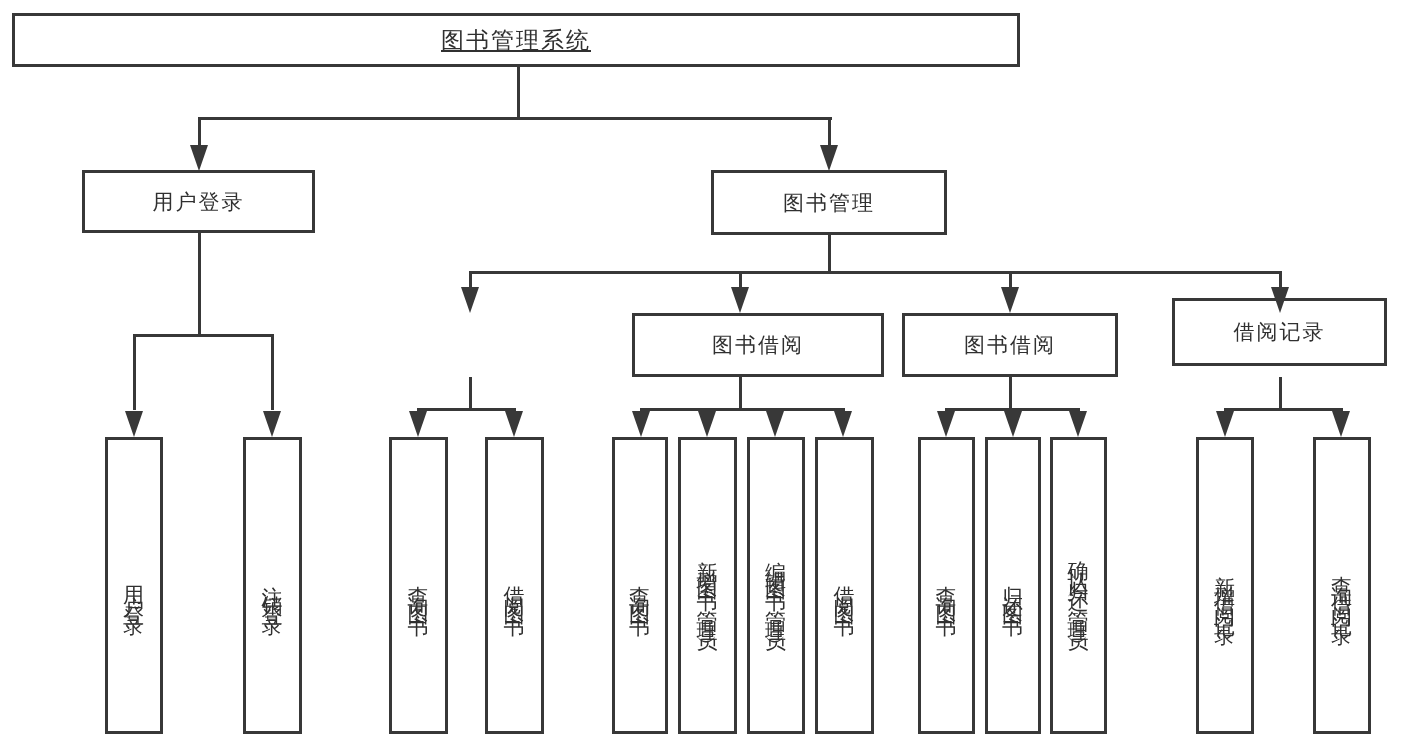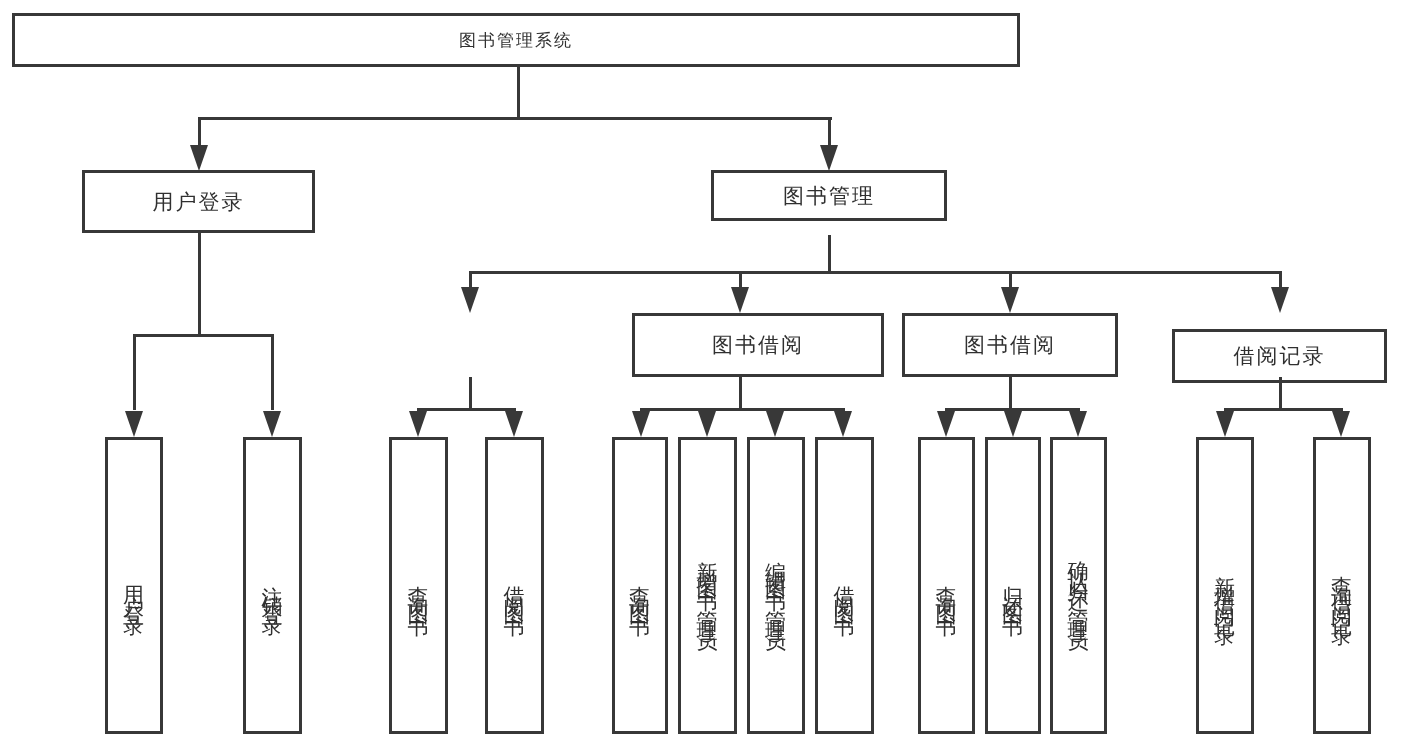--- a/index.html
+++ b/index.html
@@ -19,21 +19,21 @@
     position:absolute;
     box-sizing:border-box;
     background:#ffffff;
     border:3px solid var(--line);
     color:var(--text);
     display:flex;align-items:center;justify-content:center;
     font-size:21px;
     letter-spacing:2px;
     text-align:center;
   }
-  .box.root{font-size:17px;}
+  .box.root{font-size:23px;text-decoration:underline;}
   .vbox{
     writing-mode:vertical-rl;
     letter-spacing:10px;
     font-size:21px;
     line-height:1;
     padding-top:6px;
   }
   .vl{position:absolute;width:3px;background:var(--line);}
   .hl{position:absolute;height:3px;background:var(--line);}
   .ar{
@@ -56,34 +56,34 @@
 <div id="stage">
 
   <div class="box root" style="left:12px;top:13px;width:1008px;height:54px">
     <span>图书管理系统</span>
   </div>
 
   <div class="box" style="left:82px;top:170px;width:233px;height:63px">
     <span>用户登录</span>
   </div>
 
-  <div class="box" style="left:711px;top:170px;width:236px;height:51px">
+  <div class="box" style="left:711px;top:170px;width:236px;height:65px">
     <span>图书管理</span>
   </div>
 
 
   <div class="box" style="left:632px;top:313px;width:252px;height:64px">
     <span>图书借阅</span>
   </div>
 
   <div class="box" style="left:902px;top:313px;width:216px;height:64px">
     <span>图书借阅</span>
   </div>
 
-  <div class="box" style="left:1172px;top:329px;width:215px;height:54px">
+  <div class="box" style="left:1172px;top:298px;width:215px;height:68px">
     <span>借阅记录</span>
   </div>
 
   <div class="box vbox" style="left:105px;top:437px;width:58px;height:297px">
     <span>用户登录</span>
   </div>
   <div class="box vbox" style="left:243px;top:437px;width:59px;height:297px">
     <span>注销登录</span>
   </div>
 

